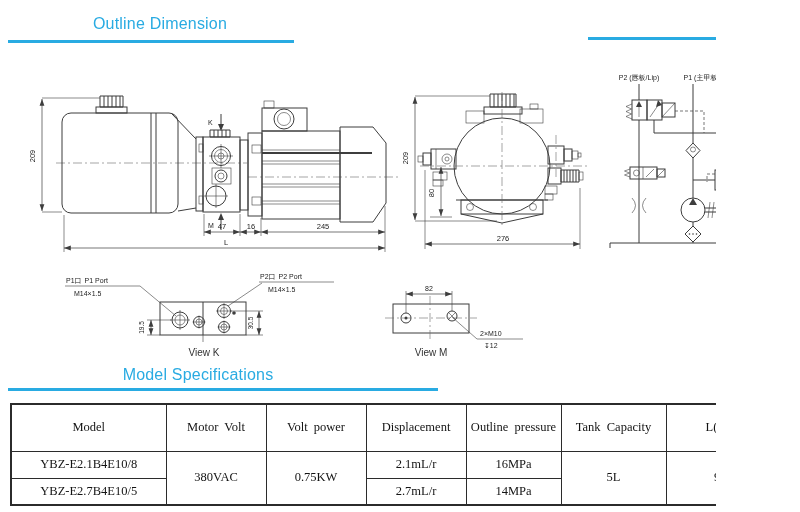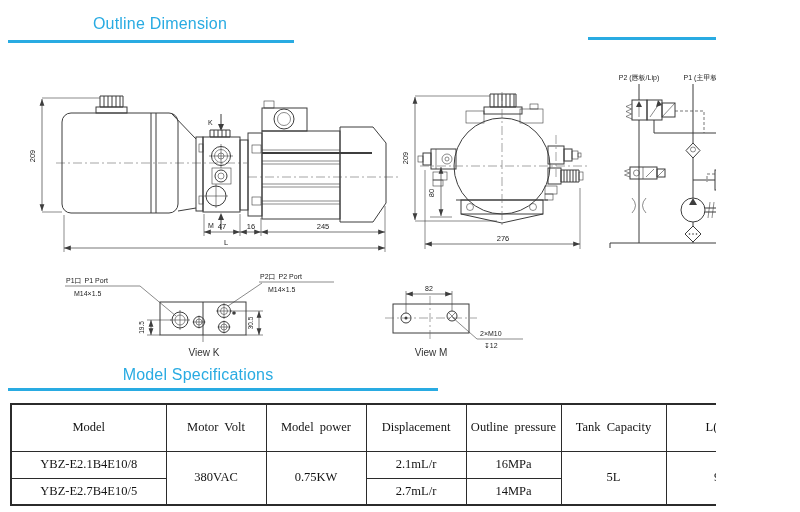--- a/index.html
+++ b/index.html
@@ -332,21 +332,21 @@
         <col style="width:100px">
         <col style="width:100px">
       <col style="width:95px">
         <col style="width:105px">
         <col style="width:115px">
     </colgroup>
     <thead>
       <tr>
         <th>Model</th>
         <th>Motor Volt</th>
-        <th>Model power</th>
+        <th>Volt power</th>
         <th>Displacement</th>
         <th>Outline pressure</th>
         <th>Tank Capacity</th>
         <th>L(mm)</th>
       </tr>
     </thead>
     <tbody>
       <tr>
         <td>YBZ-E2.1B4E10/8</td>
         <td rowspan="2">380VAC</td>

